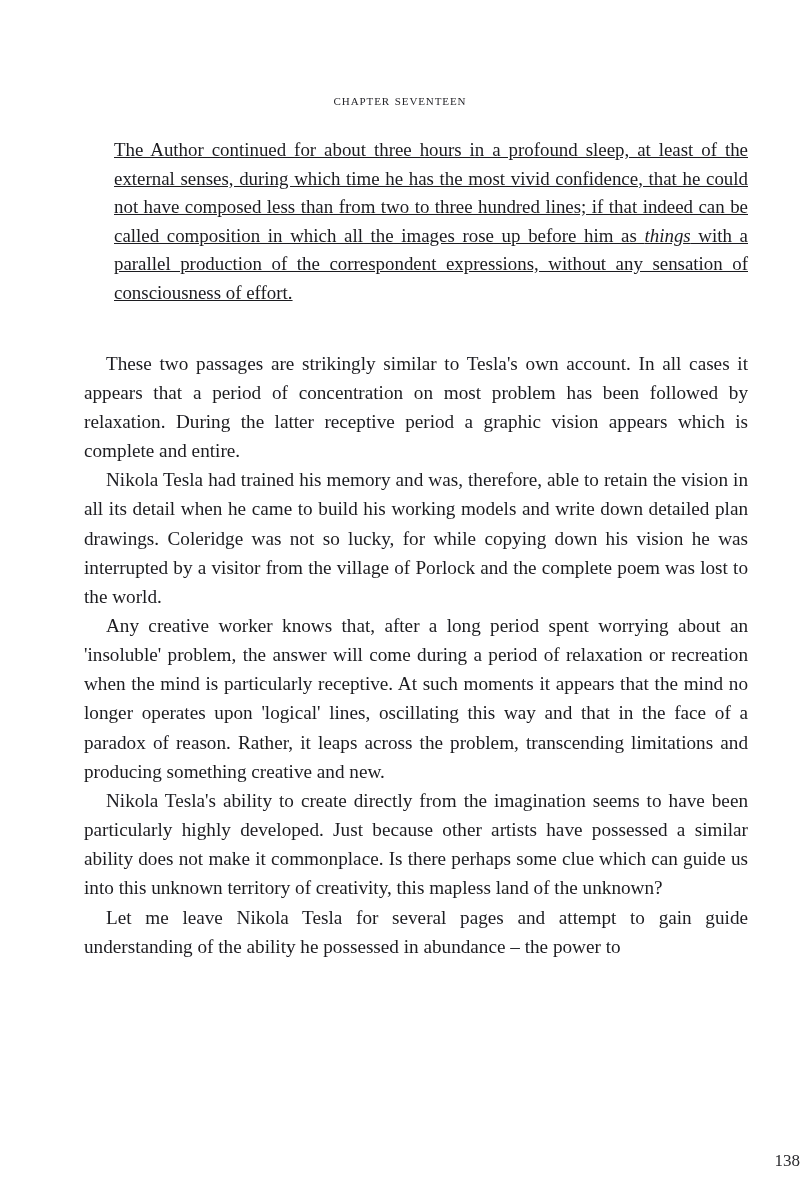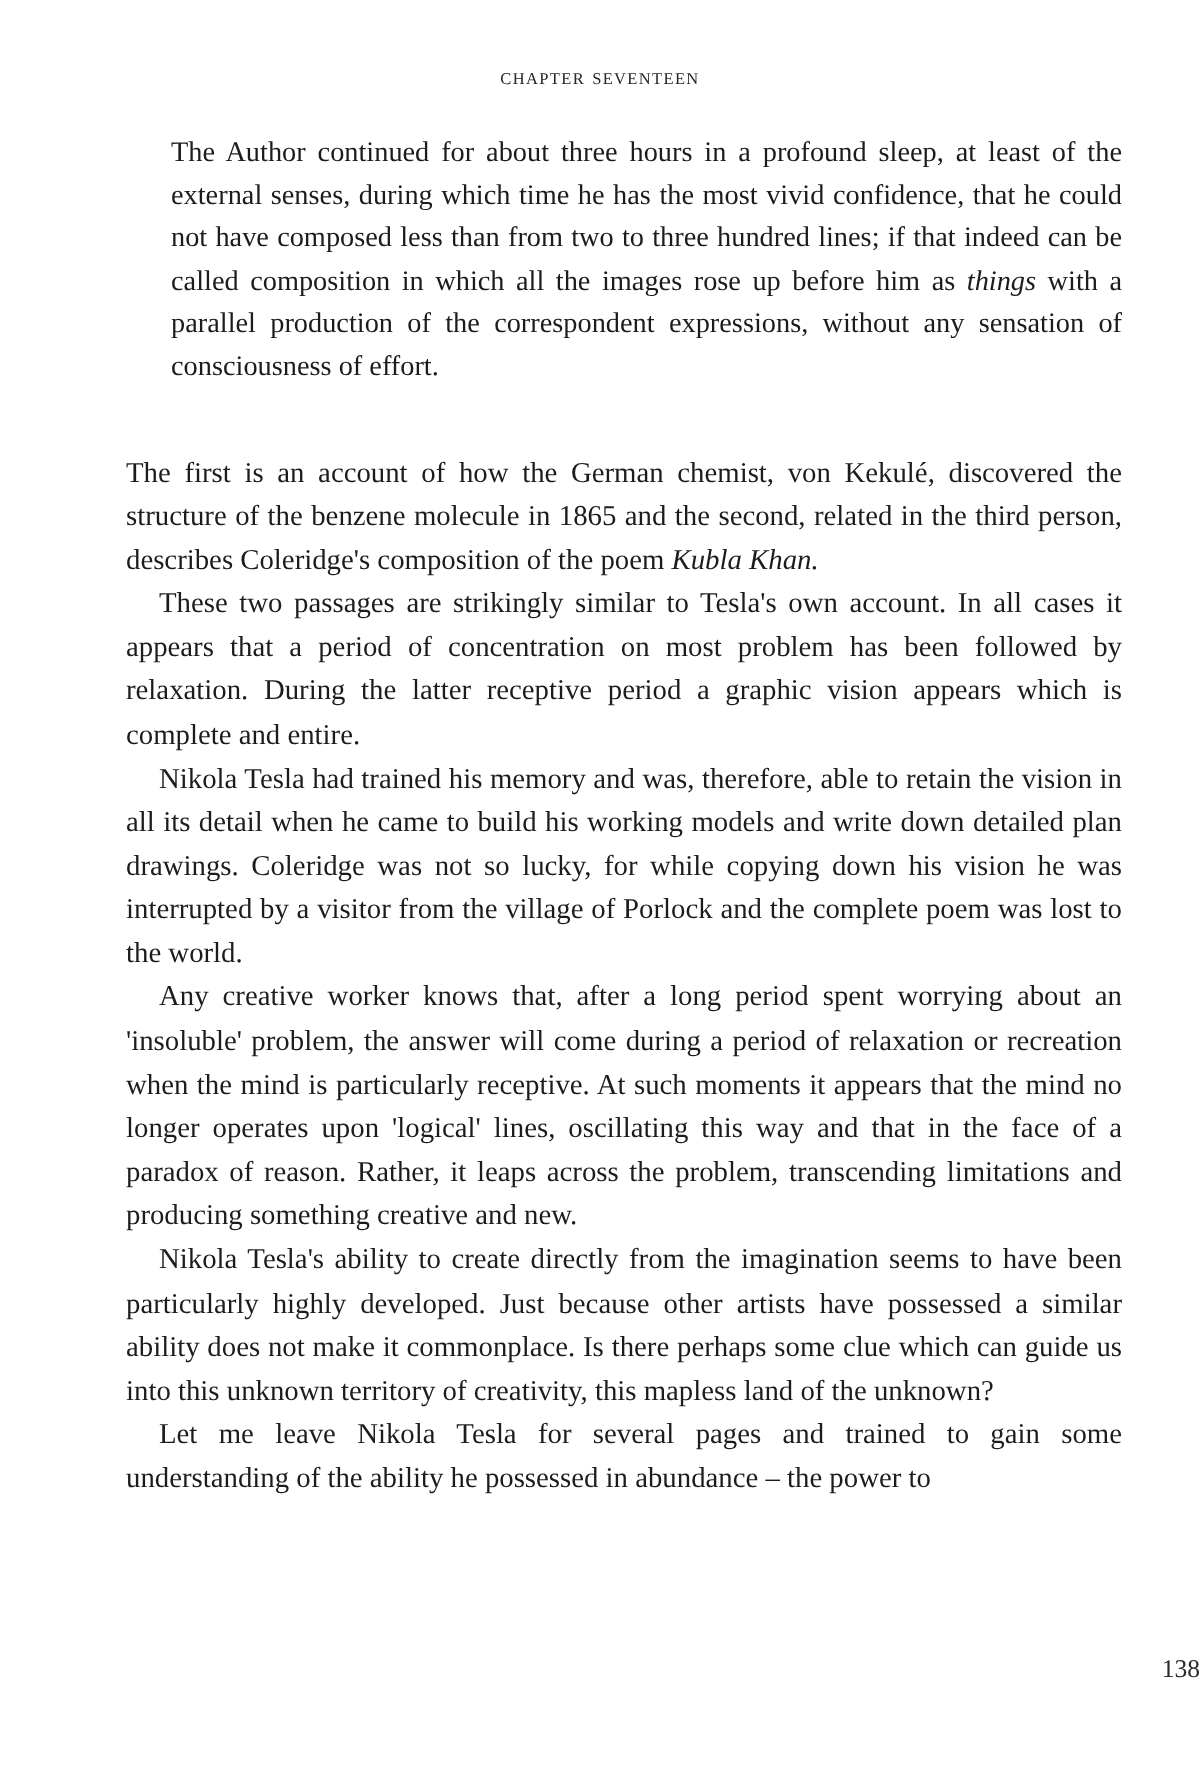--- a/index.html
+++ b/index.html
@@ -14,20 +14,21 @@
     overflow: hidden;
     font-family: "Liberation Serif", "DejaVu Serif", serif;
     color: #1a1a1a;
   }
 
   .page {
     position: absolute;
     inset: 0;
     width: 800px;
     height: 1012px;
+    margin-top: 48px;
   }
 
   
   .running-header {
     position: absolute;
     top: 43px;
     left: 0;
     width: 800px;
     text-align: center;
     font-size: 15.5px;
@@ -61,20 +62,21 @@
   .extract {
     margin: 0 0 0 30px;
     width: 634px;
   }
   .extract p {
     margin: 0;
     font-size: 18.9px;
     line-height: 28.6px;
     text-align: justify;
     color: #1c1c20;
+    text-decoration: underline;
   }
 
   .gap-after-extract { height: 41px; }
 
   em { font-style: italic; }
 
   
   .folio {
     position: absolute;
     top: 1103px;
@@ -106,30 +108,29 @@
   <div class="running-header">Chapter Seventeen</div>
 
   <div class="column">
 
     <blockquote class="extract">
       <p><span>The Author continued for about three hours in a profound sleep, at least of the external senses, during which time he has the most vivid confidence, that he could not have composed less than from two to three hundred lines; if that indeed can be called composition in which all the images rose up before him as </span><em>things</em><span> with a parallel production of the correspondent expressions, without any sensation of consciousness of effort.</span></p>
     </blockquote>
 
     <div class="gap-after-extract"></div>
 
-    <p class="body"><span>The first is an account of how the German chemist, von Kekulé, discov­ered the structure of the benzene molecule in 1865 and the second, relat­ed in the third person, describes Coleridge's composition of the poem </span><em>Kubla Khan.</em></p>
 
     <p class="body indent">These two passages are strikingly similar to Tesla's own account. In all cases it appears that a period of concentration on most problem has been followed by relaxation. During the latter receptive period a graphic vision appears which is complete and entire.</p>
 
     <p class="body indent">Nikola Tesla had trained his memory and was, therefore, able to retain the vision in all its detail when he came to build his working models and write down detailed plan drawings. Coleridge was not so lucky, for while copying down his vision he was interrupted by a visitor from the village of Porlock and the complete poem was lost to the world.</p>
 
     <p class="body indent">Any creative worker knows that, after a long period spent worrying about an 'insoluble' problem, the answer will come during a period of relaxation or recreation when the mind is particularly receptive. At such moments it appears that the mind no longer operates upon 'logical' lines, oscillating this way and that in the face of a paradox of reason. Rather, it leaps across the problem, transcending limitations and producing some­thing creative and new.</p>
 
     <p class="body indent">Nikola Tesla's ability to create directly from the imagination seems to have been particularly highly developed. Just because other artists have possessed a similar ability does not make it commonplace. Is there perhaps some clue which can guide us into this unknown territory of creativity, this mapless land of the unknown?</p>
 
-    <p class="body indent">Let me leave Nikola Tesla for several pages and trained to gain some understanding of the ability he possessed in abundance – the power to</p>
+    <p class="body indent">Let me leave Nikola Tesla for several pages and attempt to gain guide understanding of the ability he possessed in abundance – the power to</p>
 
   </div>
 
 
   <div class="folio">138</div>
 
 </div>
 
 </body></html>

